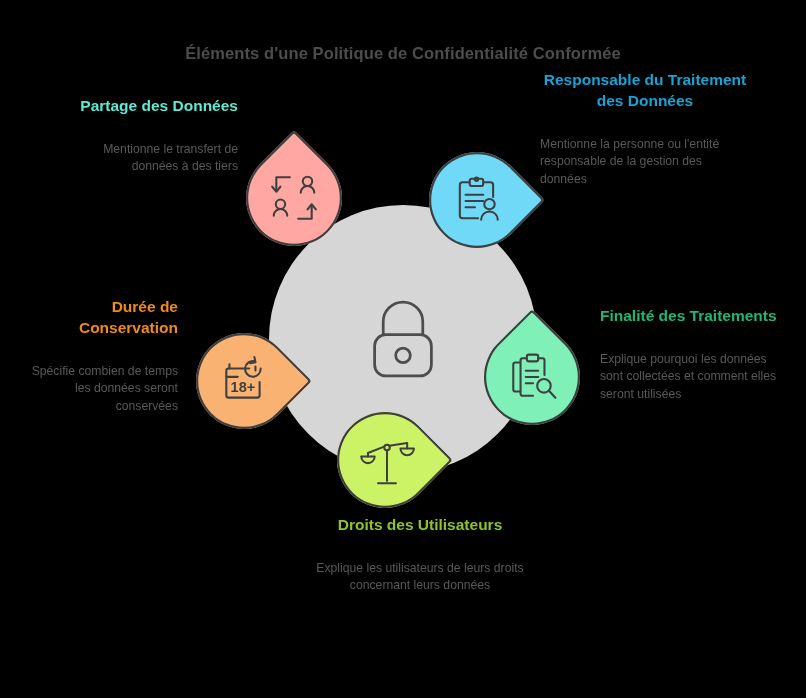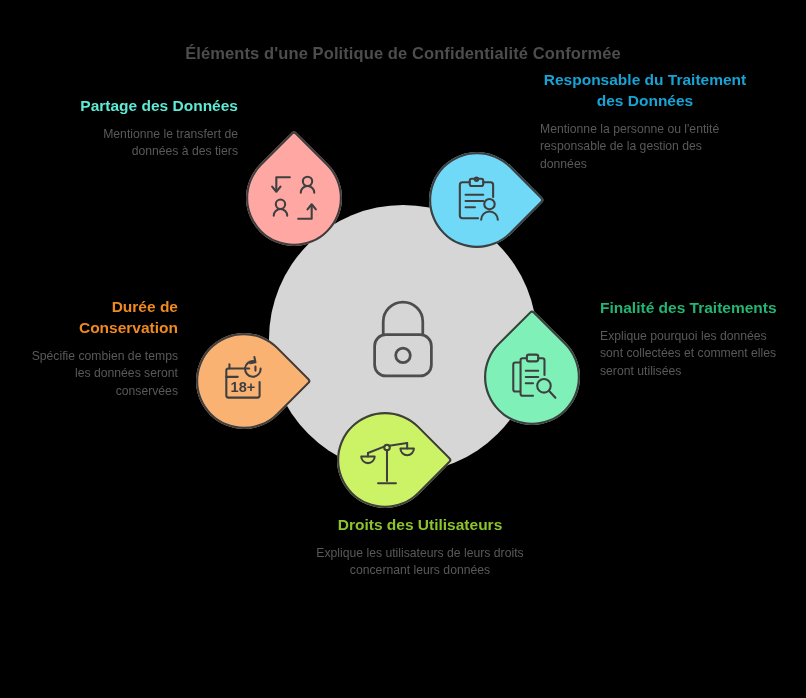--- a/index.html
+++ b/index.html
@@ -75,30 +75,30 @@
   #pin-rights .glyph { transform: translate(-50%,-50%); }
 
   
   .block { position: absolute; }
   .block .heading {
     font-size: 15.5px;
     font-weight: bold;
     line-height: 1.35;
   }
   .block .desc {
-    margin-top: 9px;
+    margin-top: 24px;
     font-size: 12.2px;
     line-height: 1.42;
     color: #595959;
   }
 
   #txt-sharing    { left: 60px;  top: 96px;  width: 178px; text-align: right; }
   #txt-controller { left: 540px; top: 70px;  width: 210px; text-align: left; }
   #txt-retention  { left: 18px;  top: 297px; width: 160px; text-align: right; }
-  #txt-purpose    { left: 600px; top: 298px; width: 180px; text-align: left; }
+  #txt-purpose    { left: 600px; top: 306px; width: 180px; text-align: left; }
   #txt-rights     { left: 300px; top: 515px; width: 240px; text-align: center; }
 
   svg { display: block; overflow: visible; }
 </style>
 </head>
 <body>
 
 <div id="stage">
 
   <div class="title">Éléments d'une Politique de Confidentialité Conformée</div>

